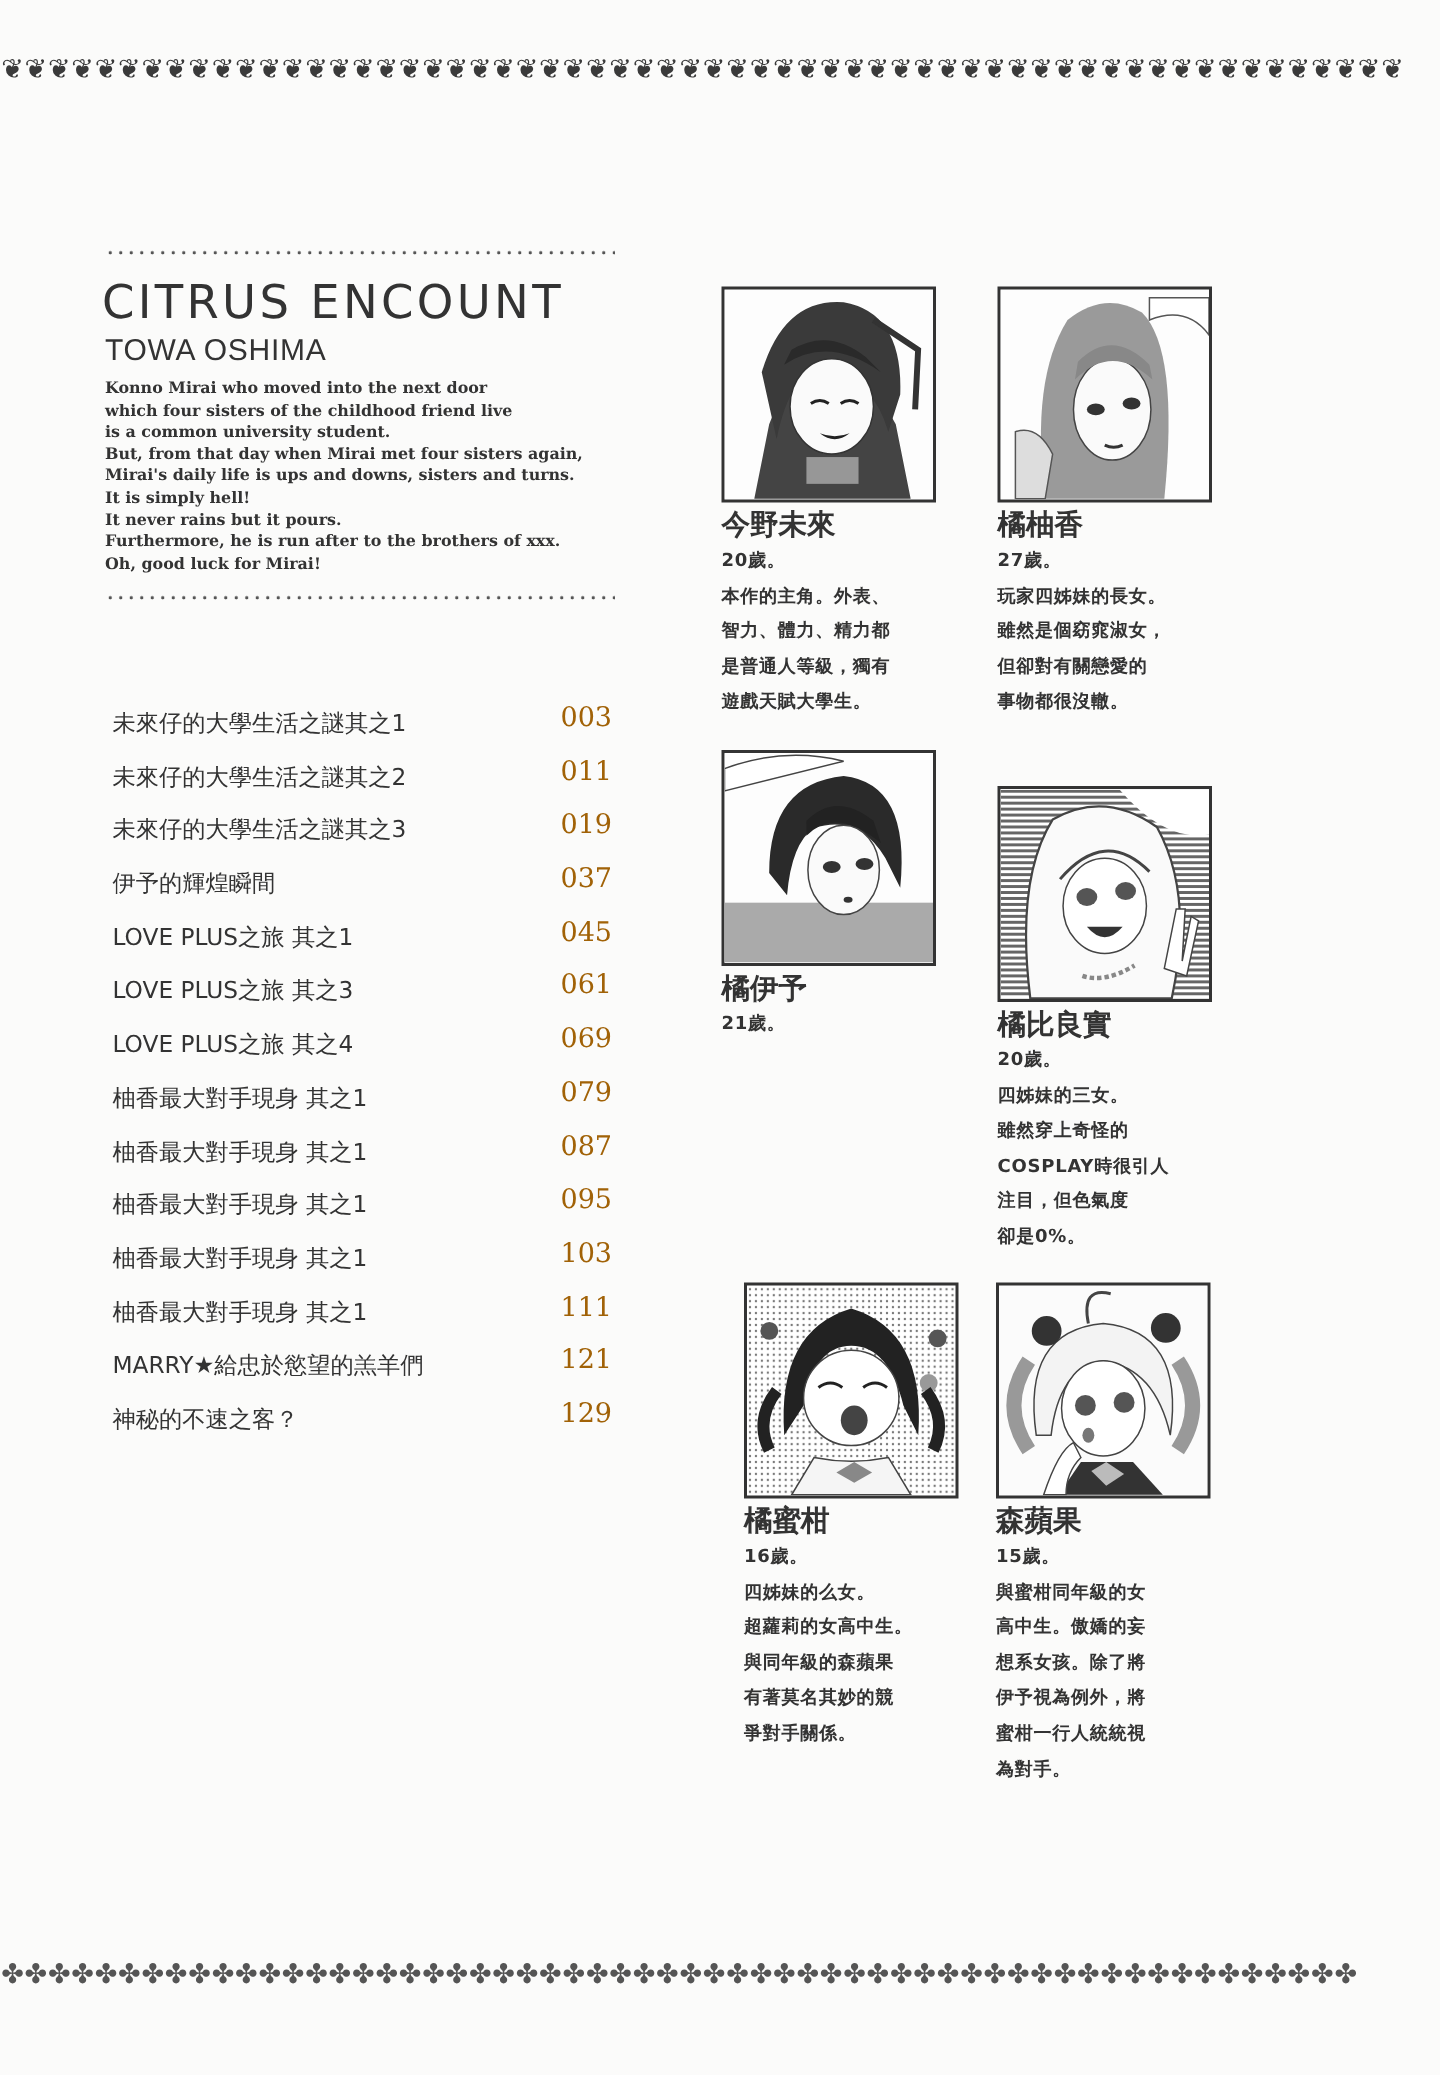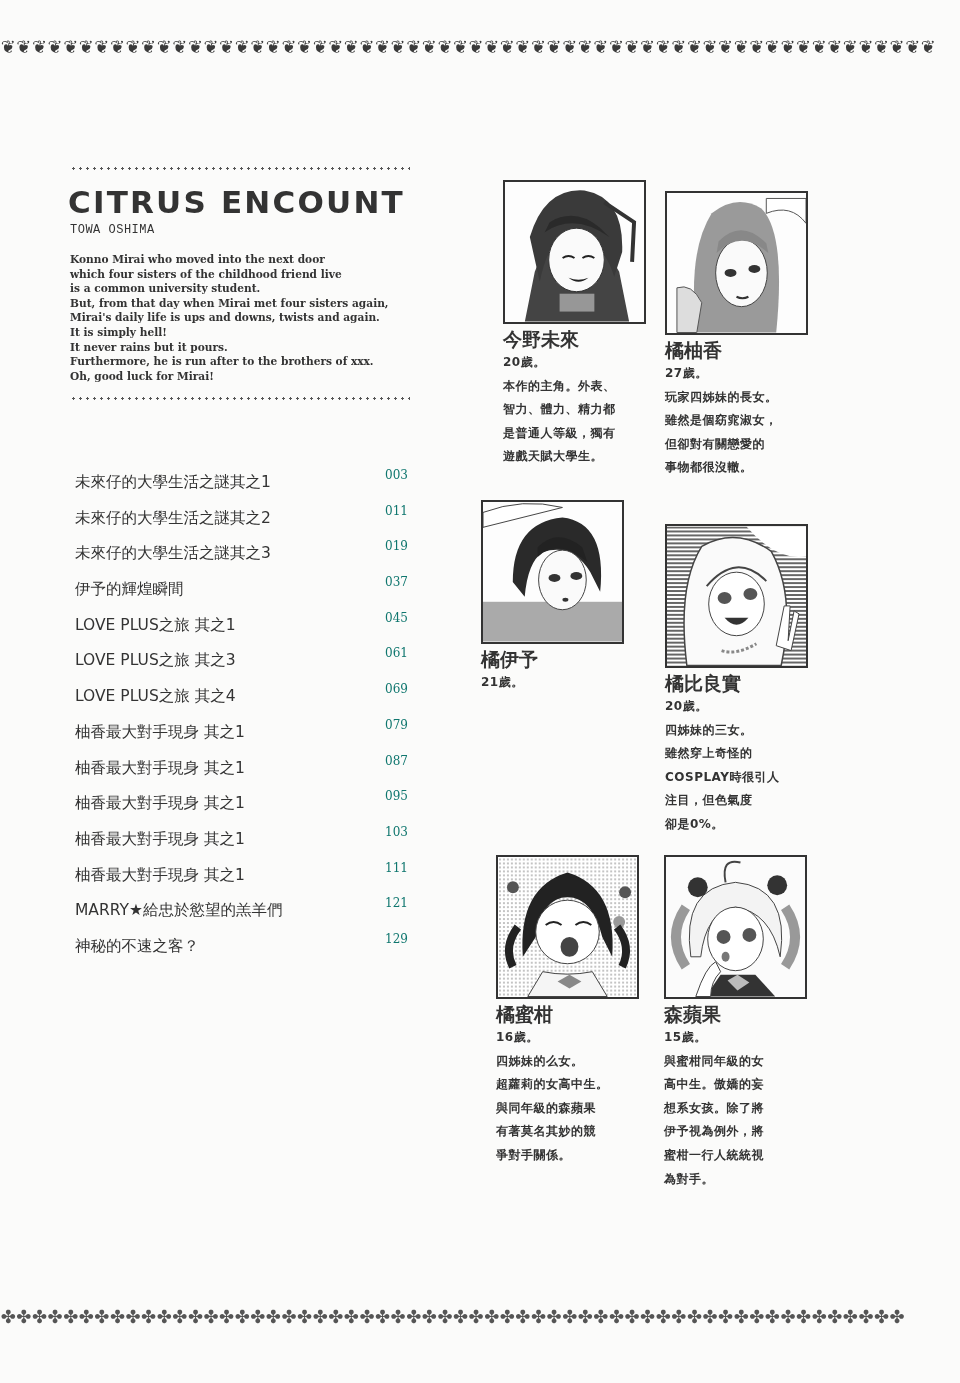--- a/index.html
+++ b/index.html
@@ -16,45 +16,45 @@
     .border-row span { display: inline-block; width: 15.6px; text-align: center; }
 
     .dotline {
       position: absolute; left: 70px; width: 340px; height: 3px;
       background-image: radial-gradient(circle, #555 1px, transparent 1.3px);
       background-size: 7px 3px; background-repeat: repeat-x;
     }
 
     .title {
       position: absolute; left: 68px; top: 184px;
-      font-family: "DejaVu Sans", sans-serif; font-weight: bold;
+      font-family: "DejaVu Sans", sans-serif; font-weight: normal;
       font-size: 31px; letter-spacing: 2.2px; color: #333;
     }
     .author {
       position: absolute; left: 70px; top: 223px;
-      font-family: Liberation Mono, monospace; font-size: 12px; color: #333; letter-spacing: 0.5px;
+      font-family: Liberation Sans, sans-serif; font-size: 20px; color: #333; letter-spacing: 0.5px;
     }
     .synopsis {
       position: absolute; left: 70px; top: 252px; width: 345px;
     }
     .synopsis div {
       font-family: "DejaVu Serif", serif; font-weight: bold;
       font-size: 10.6px; line-height: 14.6px; color: #333; white-space: nowrap;
     }
 
     .toc { position: absolute; left: 75px; top: 468px; width: 335px; }
     .toc-row {
       position: relative; height: 35.7px; display: flex; justify-content: space-between; align-items: flex-start;
     }
     .toc-title {
       font-family: "DejaVu Sans", sans-serif; font-size: 15.5px; color: #333; white-space: nowrap;
       padding-top: 4px;
     }
     .toc-page {
-      font-family: "DejaVu Serif", serif; font-size: 12px; color: #0f766e; padding-right: 2px;
+      font-family: "DejaVu Serif", serif; font-size: 18px; color: #a16207; padding-right: 2px;
     }
 
     .char {
       position: absolute; width: 175px;
     }
     .portrait {
       width: 143px; height: 144px; border: 2px solid #333; background: #fff;
       position: relative; overflow: hidden;
     }
     .portrait svg { position: absolute; left: 0; top: 0; width: 100%; height: 100%; }
@@ -75,21 +75,21 @@
 <div class="border-row border-top" id="borderTop"><span>❦</span><span>❦</span><span>❦</span><span>❦</span><span>❦</span><span>❦</span><span>❦</span><span>❦</span><span>❦</span><span>❦</span><span>❦</span><span>❦</span><span>❦</span><span>❦</span><span>❦</span><span>❦</span><span>❦</span><span>❦</span><span>❦</span><span>❦</span><span>❦</span><span>❦</span><span>❦</span><span>❦</span><span>❦</span><span>❦</span><span>❦</span><span>❦</span><span>❦</span><span>❦</span><span>❦</span><span>❦</span><span>❦</span><span>❦</span><span>❦</span><span>❦</span><span>❦</span><span>❦</span><span>❦</span><span>❦</span><span>❦</span><span>❦</span><span>❦</span><span>❦</span><span>❦</span><span>❦</span><span>❦</span><span>❦</span><span>❦</span><span>❦</span><span>❦</span><span>❦</span><span>❦</span><span>❦</span><span>❦</span><span>❦</span><span>❦</span><span>❦</span><span>❦</span><span>❦</span></div>
 
 <div class="dotline" style="top:167px;"></div>
 <div class="title">CITRUS ENCOUNT</div>
 <div class="author">TOWA OSHIMA</div>
 <div class="synopsis">
   <div>Konno Mirai who moved into the next door</div>
   <div>which four sisters of the childhood friend live</div>
   <div>is a common university student.</div>
   <div>But, from that day when Mirai met four sisters again,</div>
-  <div>Mirai's daily life is ups and downs, twists and again.</div>
+  <div>Mirai's daily life is ups and downs, sisters and turns.</div>
   <div>It is simply hell!</div>
   <div>It never rains but it pours.</div>
   <div>Furthermore, he is run after to the brothers of xxx.</div>
   <div>Oh, good luck for Mirai!</div>
 </div>
 <div class="dotline" style="top:397px;"></div>
 
 <div class="toc">
   <div class="toc-row">
       <span class="toc-title">未來仔的大學生活之謎其之1</span>
@@ -142,21 +142,21 @@
   <div class="toc-row">
       <span class="toc-title">MARRY★給忠於慾望的羔羊們</span>
       <span class="toc-page">121</span>
     </div>
   <div class="toc-row">
       <span class="toc-title">神秘的不速之客？</span>
       <span class="toc-page">129</span>
     </div>
 </div>
 
-<div class="char" style="left:481px; top:180px;margin-left:22px;">
+<div class="char" style="left:481px; top:191px;">
   <div class="portrait">
     <svg viewBox="0 0 140 140">
       <rect width="140" height="140" fill="#fdfdfd"></rect>
       <path d="M20 140 L30 90 Q40 60 70 70 Q100 60 115 90 L125 140 Z" fill="#444"></path>
       <path d="M25 55 Q40 5 80 8 Q120 15 118 70 L110 95 Q100 60 70 55 Q45 50 35 100 Z" fill="#3a3a3a"></path>
       <ellipse cx="72" cy="78" rx="28" ry="32" fill="#fafafa" stroke="#333" stroke-width="1"></ellipse>
       <path d="M40 50 Q70 30 105 55 L95 45 Q70 25 45 40 Z" fill="#2a2a2a"></path>
       <path d="M58 76 q6 -4 12 0" stroke="#222" stroke-width="2" fill="none"></path>
       <path d="M78 76 q6 -4 12 0" stroke="#222" stroke-width="2" fill="none"></path>
       <path d="M64 96 q10 8 20 0 q-10 4 -20 0" fill="#222"></path>

